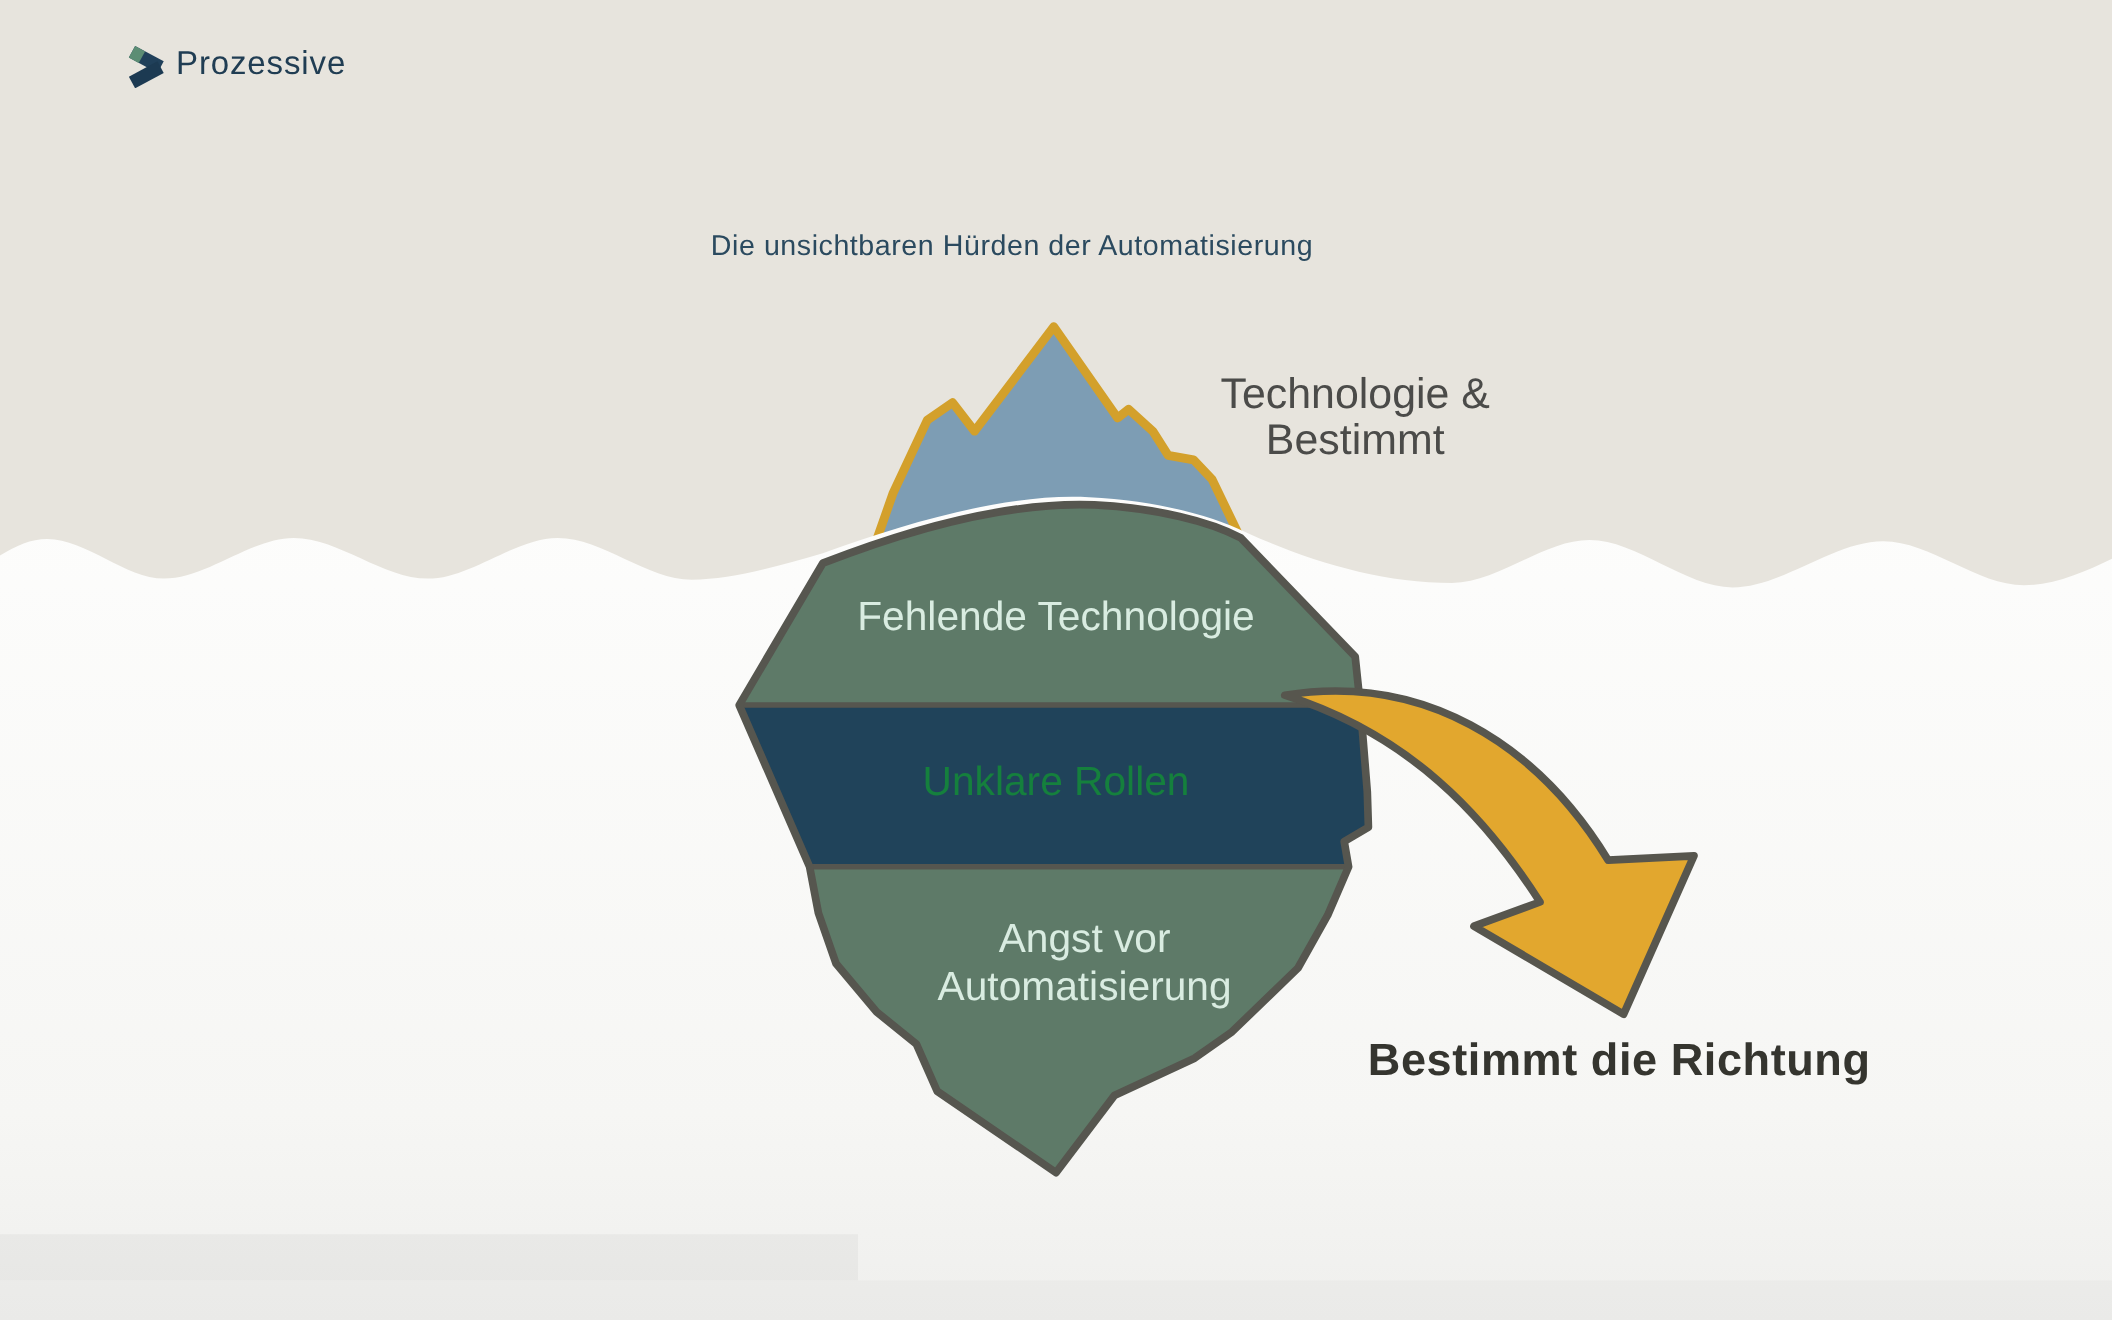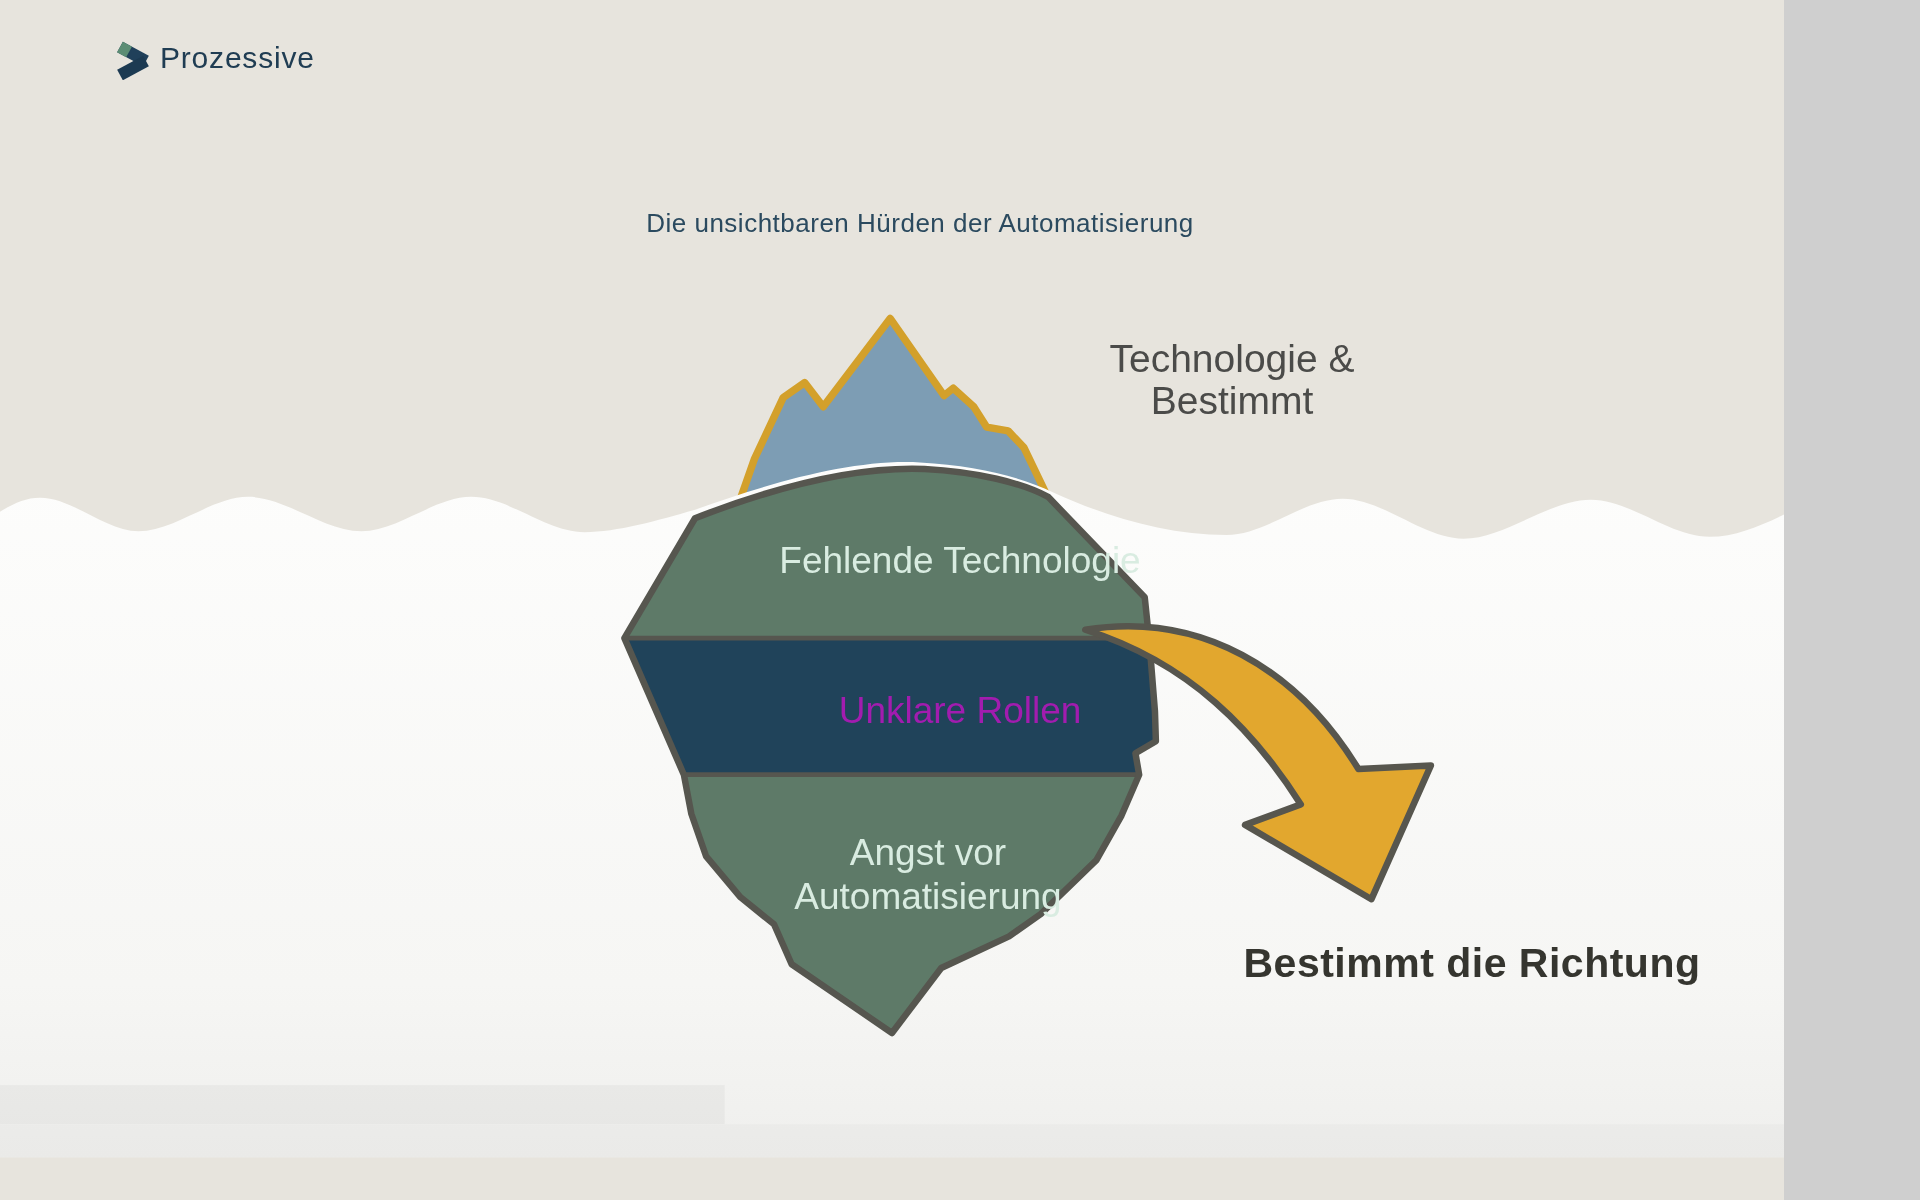--- a/index.html
+++ b/index.html
@@ -1,17 +1,17 @@
 <!DOCTYPE html>
 <html><head>
 <meta charset="utf-8">
 <style>
   html,body{margin:0;padding:0;background:#cfcfcf;}
   #slide{
-    position:relative;width:1784px;height:1200px;overflow:hidden;
+    position:relative;width:1920px;height:1200px;overflow:hidden;
     background:#e7e4dd;
     font-family:"Liberation Sans",sans-serif;
   }
   svg{display:block;}
   #scene{position:absolute;left:0;top:0;width:100%;height:100%;}
   .abs{position:absolute;}
   
   .logo{left:112px;top:36px;display:flex;align-items:center;gap:8px;}
   .logo-text{
     font-size:30px;font-weight:500;color:#203d53;letter-spacing:0.8px;
@@ -32,24 +32,24 @@
   .lbl-surface{
     left:1232px;top:338px;transform:translateX(-50%);
     font-size:39px;line-height:42px;color:#4b4b49;
   }
   .lbl-top{
     left:960px;top:540px;transform:translateX(-50%);
     font-size:37px;color:#d9ece1;
   }
   .lbl-mid{
     left:960px;top:690px;transform:translateX(-50%);
-    font-size:37px;color:#a21caf;
+    font-size:37px;color:#15803d;
   }
   .lbl-bottom{
-    left:928px;top:831px;transform:translateX(-50%);
+    left:986px;top:831px;transform:translateX(-50%);
     font-size:37px;line-height:44px;color:#d9ece1;
   }
   .lbl-caption{
     left:1472px;top:940px;transform:translateX(-50%);
     font-size:41px;font-weight:700;color:#35352f;letter-spacing:0.5px;
   }
 </style>
 </head>
 <body>
 

